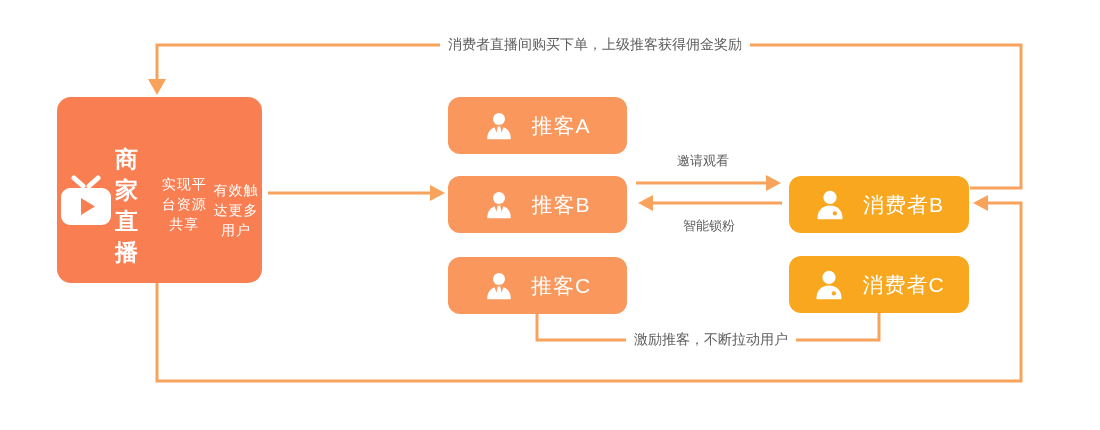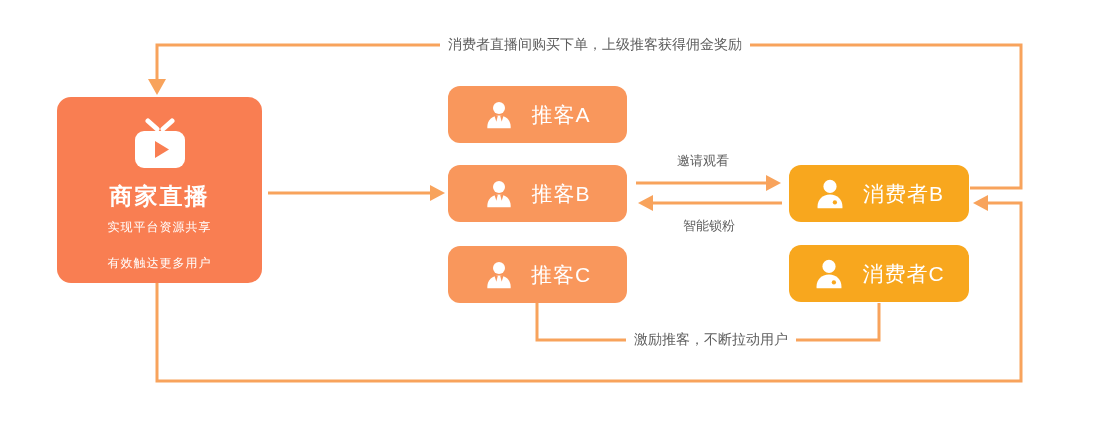--- a/index.html
+++ b/index.html
@@ -2,29 +2,29 @@
 <html><head>
 <meta charset="utf-8">
 <style>
   html,body{margin:0;padding:0;background:#ffffff;}
   body{font-family:"Liberation Sans","DejaVu Sans",sans-serif;}
   #canvas{position:relative;width:1100px;height:430px;background:#ffffff;overflow:hidden;}
   #connector-layer{position:absolute;left:0;top:0;width:1100px;height:430px;}
 
   .node{position:absolute;display:flex;align-items:center;justify-content:center;
         color:#fff;border-radius:12px;}
-  .pill{width:179px;height:57px;gap:17px;font-size:21px;letter-spacing:1px;}
+  .pill{width:179px;height:57px;gap:17px;font-size:21px;letter-spacing:1px;margin-top:11px;}
   .promoter{left:448px;background:#F9975C;}
   .consumer{left:789px;width:180px;background:#F8A71E;}
 
   #merchant-box{left:57px;top:97px;width:205px;height:186px;border-radius:14px;
-        background:#F97E52;flex-direction:column;justify-content:flex-start;
+        background:#F97E52;justify-content:flex-start;
         padding-top:21px;box-sizing:border-box;}
   #merchant-title{font-size:23px;font-weight:600;letter-spacing:2px;margin-top:11px;}
-  .merchant-sub{font-size:12px;letter-spacing:1px;margin-top:7px;line-height:1.45;text-align:right;}
+  .merchant-sub{font-size:14px;letter-spacing:1px;margin-top:7px;line-height:1.45;text-align:center;}
   #merchant-sub2{margin-top:19px;}
 
   .flow-label{position:absolute;transform:translate(-50%,-50%);white-space:nowrap;
         background:#ffffff;padding:2px 8px;color:#5E5E5E;font-size:14px;}
   .small-label{font-size:13px;}
 
   .node-icon{flex:0 0 auto;display:block;}
 </style>
 </head>
 <body>

